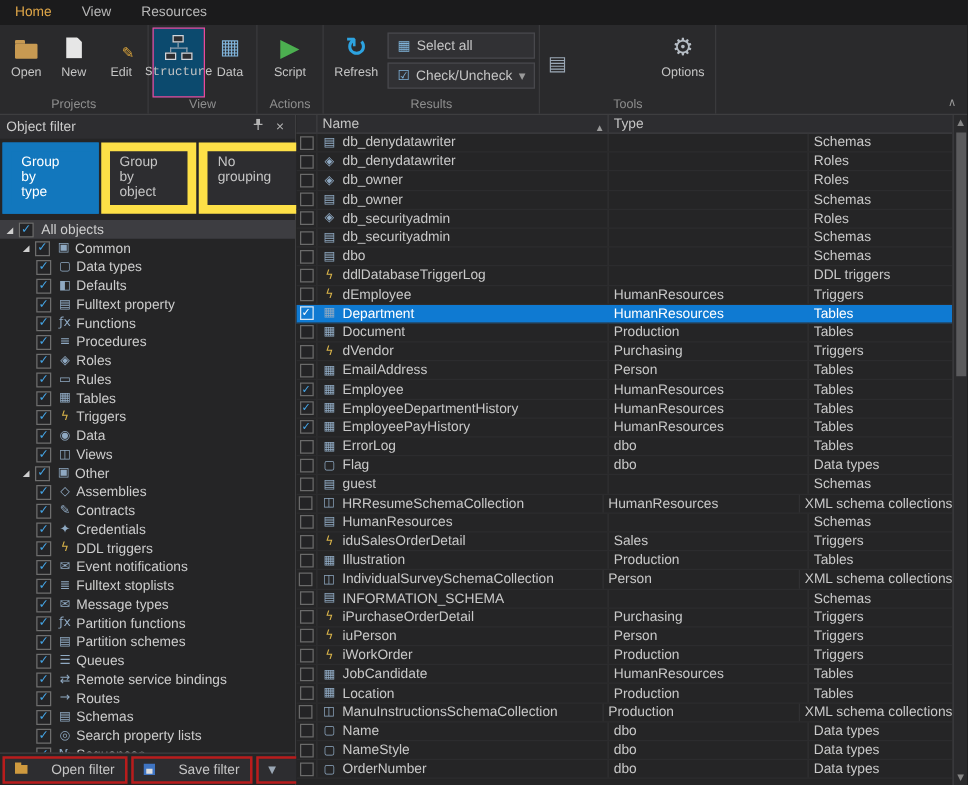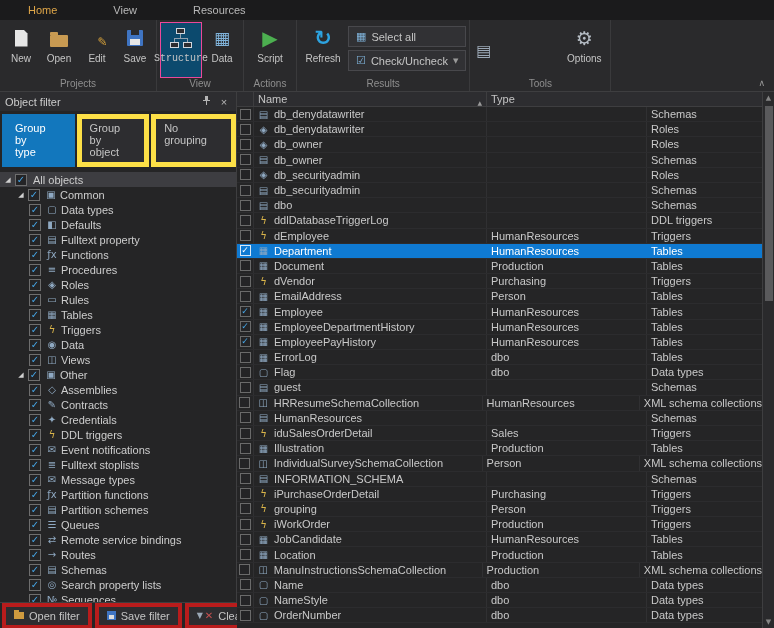--- a/index.html
+++ b/index.html
@@ -4,21 +4,21 @@
 <style>
   * { margin:0; padding:0; box-sizing:border-box; }
   html,body { background:#1b1b1c; }
   body { font-family:"Liberation Sans", sans-serif; }
   .app { position:relative; width:774px; height:628px; background:#252526; color:#cccccc;
          font-size:11px; overflow:hidden; }
 
   
   .menubar { position:absolute; top:0; left:0; right:0; height:20px; background:#1b1b1c;
              display:flex; align-items:center; }
-  .menu-item { padding:0 28px; line-height:20px; color:#b8b8b8; cursor:default; }
+  .menu-item { padding:0 12px; line-height:20px; color:#b8b8b8; cursor:default; }
   .menu-item.active { color:var(--menu_active); }
 
   
   .ribbon { position:absolute; top:20px; left:0; right:0; height:72px; background:#2a2a2c;
             border-bottom:1px solid #3e3e40; display:flex; }
   .ribbon-group { display:flex; flex-direction:column; border-right:1px solid #3a3a3c; }
   .group-body { flex:1; display:flex; align-items:stretch; padding:2px 3px 0 3px; gap:2px; }
   .group-label { height:13px; text-align:center; color:#8f8f8f; font-size:10px; line-height:12px; }
   .big-btn { width:36px; display:flex; flex-direction:column; align-items:center; justify-content:flex-start;
              padding:3px 1px 1px 1px; gap:3px; color:#c5c5c5; font-size:10px; border:1px solid transparent; }
@@ -58,36 +58,36 @@
   
   .content { position:absolute; top:92px; left:0; right:0; bottom:0; display:flex; }
 
   
   .left-panel { width:237px; display:flex; flex-direction:column; background:#252526;
                 border-right:1px solid #3e3e40; }
   .panel-header { height:19px; background:#2d2d30; display:flex; align-items:center; padding:0 5px; gap:4px; }
   .panel-header .title { flex:1; color:#cccccc; }
   .panel-header .hicon { width:14px; text-align:center; color:#b5b5b5; }
   .filter-toggle-row { display:flex; gap:2px; padding:3px 2px 3px 2px; }
-  .toggle-btn { padding:3px 24px 4px 8px; background:#2d2d30; border:5px solid #fde047; color:#c5c5c5; }
+  .toggle-btn { padding:3px 24px 4px 8px; background:#2d2d30; border:7px solid #fde047; color:#c5c5c5; }
   .toggle-btn.active { background:var(--accent); border-color:var(--accent); color:#ffffff; }
   .tree { flex:1; overflow:hidden; padding-top:2px; }
   .tree-row { height:15px; display:flex; align-items:center; }
   .tree-row.selected { background:#3d3d41; }
   .expander { width:12px; text-align:center; color:#cfcfcf; font-size:7px; }
   .cbx { flex:0 0 12px; width:12px; height:12px; border:1px solid #6e6e6e; background:#242426;
          display:flex; align-items:center; justify-content:center; margin:0 4px 0 1px;
          color:var(--checkmark); font-size:10px; line-height:10px; }
   .tree-icon { width:14px; text-align:center; color:var(--icon_blue); font-size:10px; }
   .tree-icon.yellow { color:var(--trigger_icon); }
   .tree-label { padding-left:2px; color:#cdcdcd; white-space:nowrap; }
   .panel-footer { height:26px; border-top:1px solid #3e3e40; display:flex; align-items:center;
                   gap:3px; padding:0 2px; }
-  .footer-btn { display:flex; align-items:center; gap:5px; padding:3px 8px; background:#2d2d30;
-                border:4px solid #b91c1c; color:#c5c5c5; white-space:nowrap; }
+  .footer-btn { display:flex; align-items:center; gap:19px; padding:3px 8px; background:#2d2d30;
+                border:2px solid #b91c1c; color:#c5c5c5; white-space:nowrap; }
   .mini-folder { width:10px; height:7px; background:#cf9a3f; position:relative; display:inline-block; }
   .mini-folder:before { content:""; position:absolute; top:-2px; left:0; width:5px; height:2px; background:#cf9a3f; }
   .mini-floppy { width:9px; height:9px; background:#3f74c2; display:inline-block; position:relative; }
   .mini-floppy:after { content:""; position:absolute; left:2px; bottom:1px; width:5px; height:4px; background:#dddddd; }
   .mini-funnel { color:#9aa7b5; font-size:8px; }
   .mini-x { color:#c75050; font-size:10px; margin-left:-3px; }
 
   
   .table-area { flex:1; display:flex; flex-direction:column; background:#252526; overflow:hidden; }
   .table-header { height:15px; display:flex; background:#2d2d30; border-bottom:1px solid #3e3e40;
@@ -131,41 +131,35 @@
     <div class="menu-item">View</div>
     <div class="menu-item">Resources</div>
   </div>
 
   <div class="ribbon">
 
     <div class="ribbon-group">
       <div class="group-body">
         <div class="big-btn">
           <span class="bicon">
+              <span class="icon-folder"></span>
+            </span>
+          <span class="blabel">Open</span>
+        </div>
+        <div class="big-btn">
+          <span class="bicon">
               <span class="icon-page"></span>
             </span>
           <span class="blabel">New</span>
-        </div>
-        <div class="big-btn">
-          <span class="bicon">
-              <span class="icon-folder"></span>
-            </span>
-          <span class="blabel">Open</span>
         </div>
         <div class="big-btn">
           <span class="bicon">
             <span class="icon-edit"><span class="pg"></span><span class="pen glyph">✎</span></span>
           </span>
           <span class="blabel">Edit</span>
-        </div>
-        <div class="big-btn">
-          <span class="bicon">
-              <span class="icon-save"></span>
-            </span>
-          <span class="blabel">Save</span>
         </div>
       </div>
       <div class="group-label">Projects</div>
     </div>
 
     <div class="ribbon-group">
       <div class="group-body">
         <div class="big-btn btn-w40 selected">
           <span class="bicon">
             <span class="icon-structure">
@@ -724,21 +718,21 @@
             </div>
             <div class="tcell tcell-schema">Purchasing</div>
             <div class="tcell tcell-type">Triggers</div>
           </div>
           <div class="trow">
             <div class="tcell tcell-check">
               <span class="row-cbx"></span>
             </div>
             <div class="tcell tcell-name">
               <span class="row-icon glyph yellow">ϟ</span>
-              <span>grouping</span>
+              <span>iuPerson</span>
             </div>
             <div class="tcell tcell-schema">Person</div>
             <div class="tcell tcell-type">Triggers</div>
           </div>
           <div class="trow">
             <div class="tcell tcell-check">
               <span class="row-cbx"></span>
             </div>
             <div class="tcell tcell-name">
               <span class="row-icon glyph yellow">ϟ</span>

